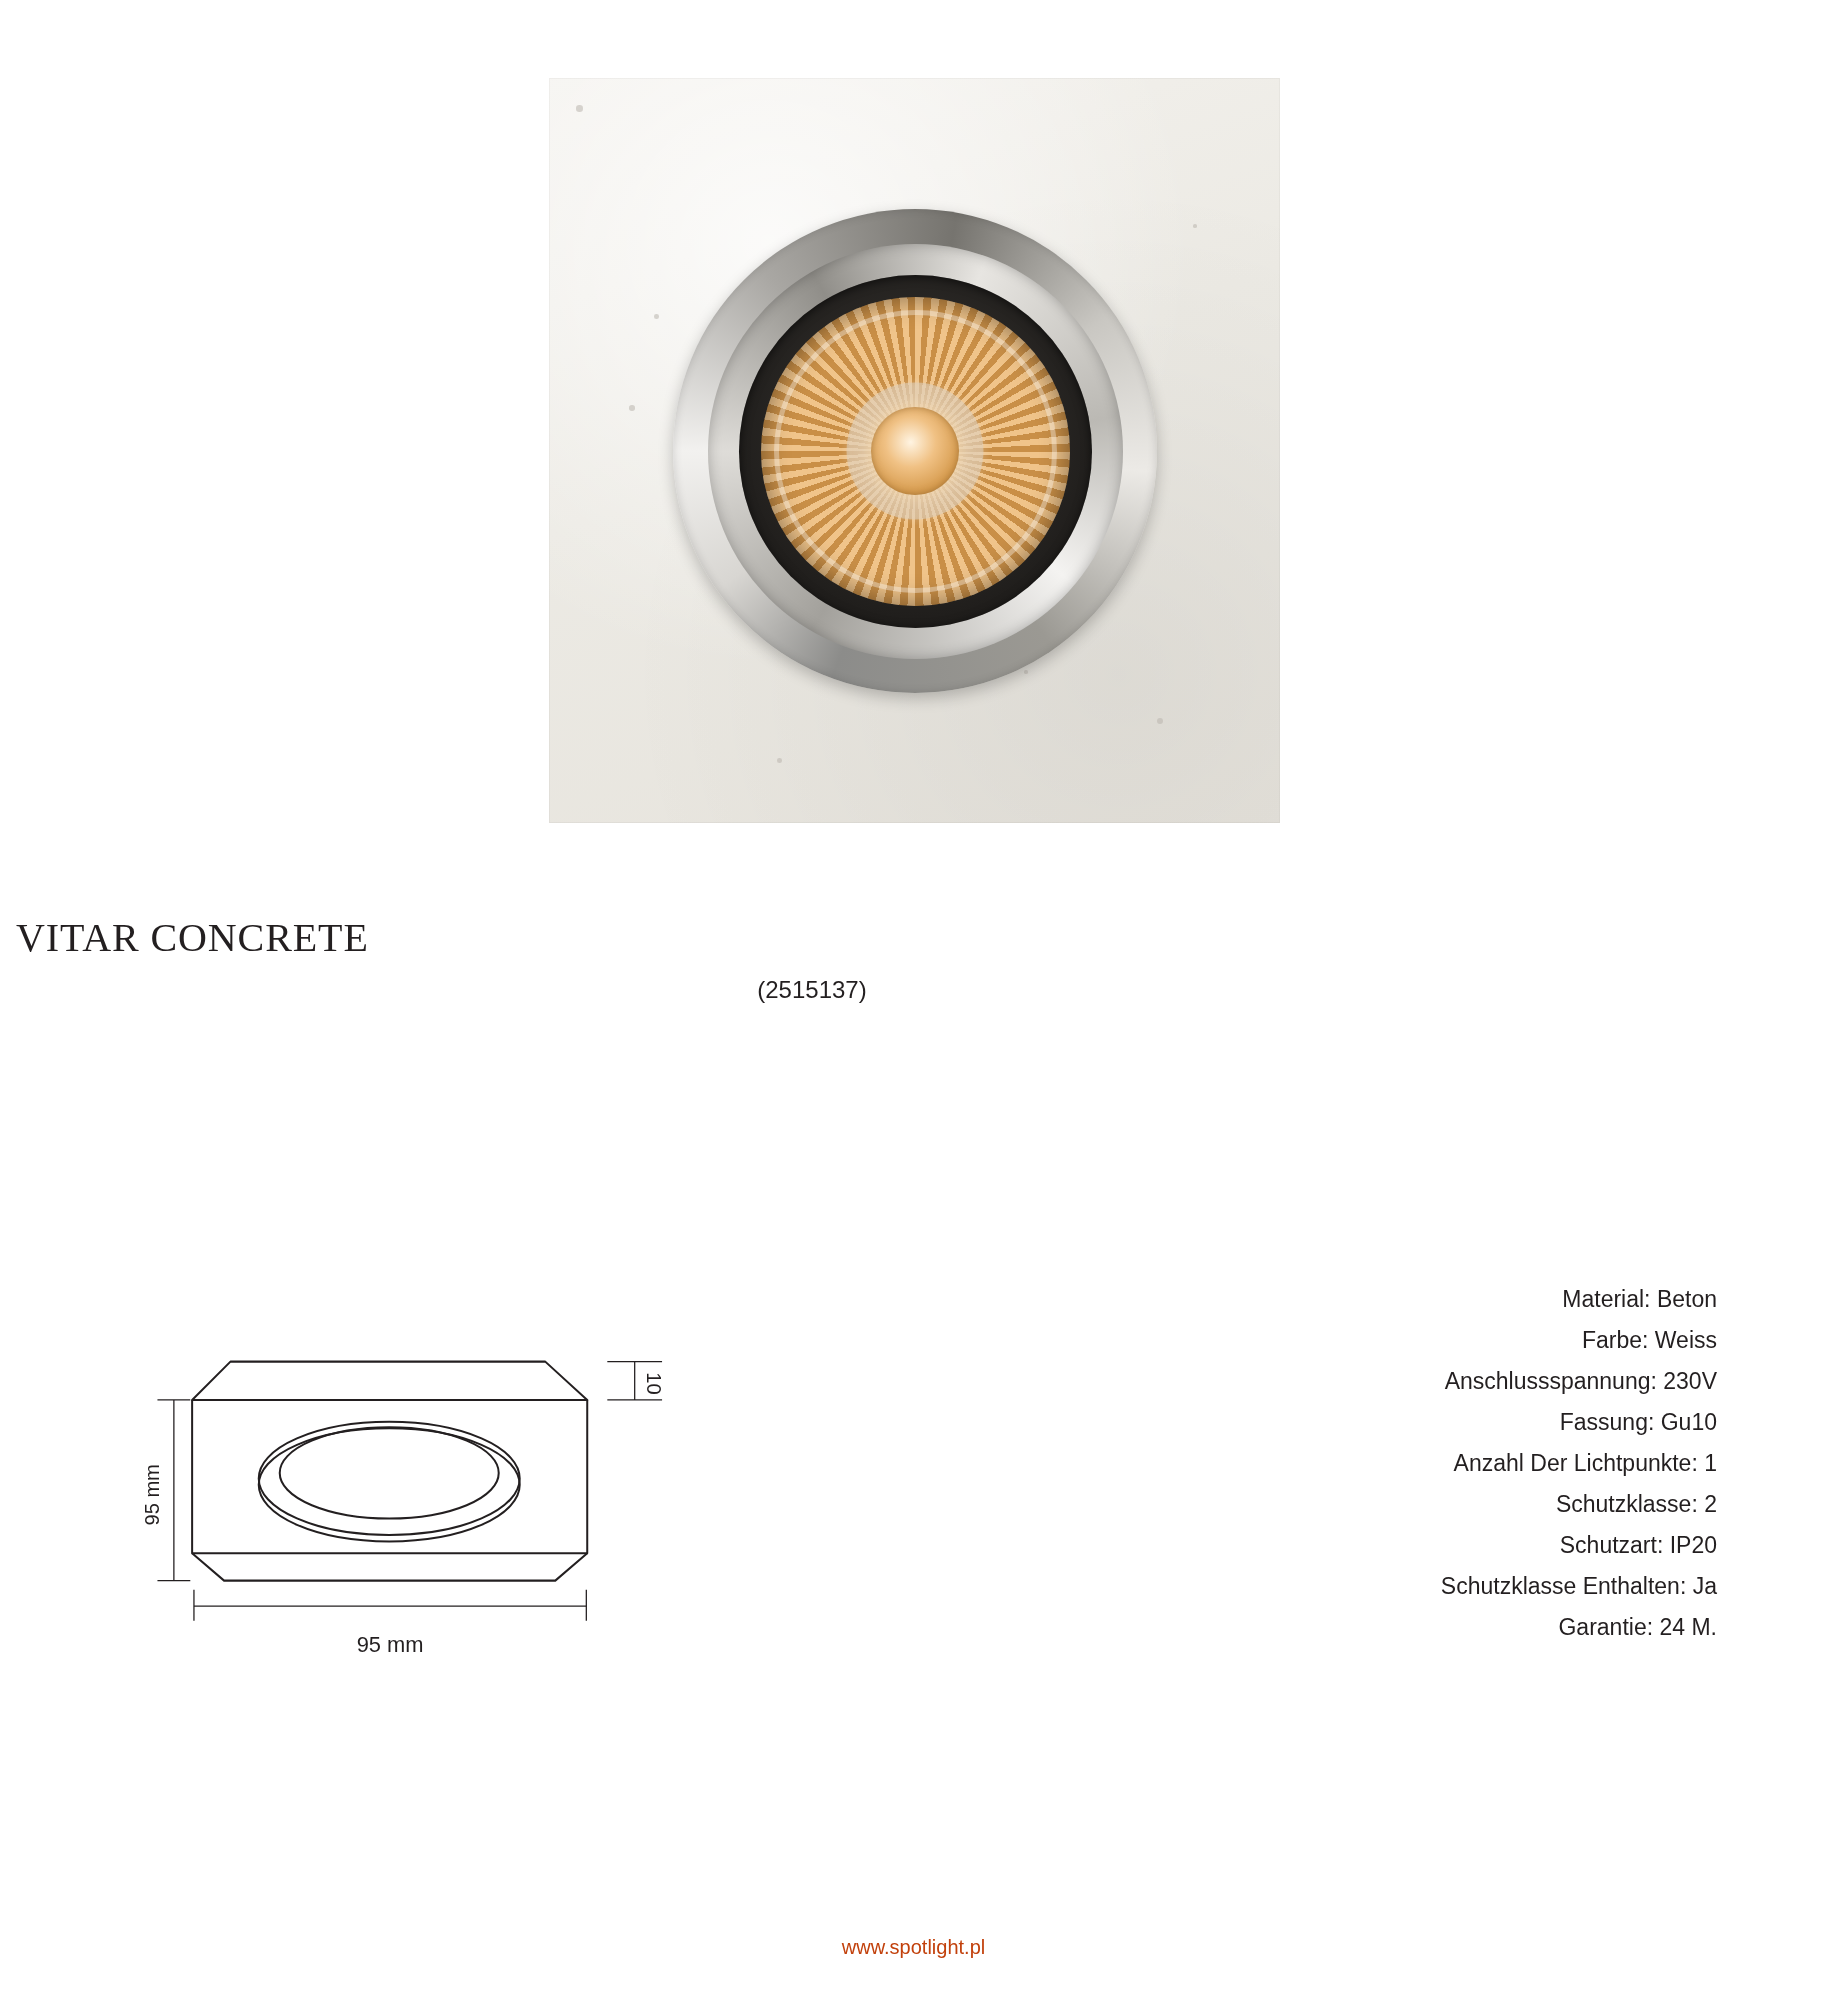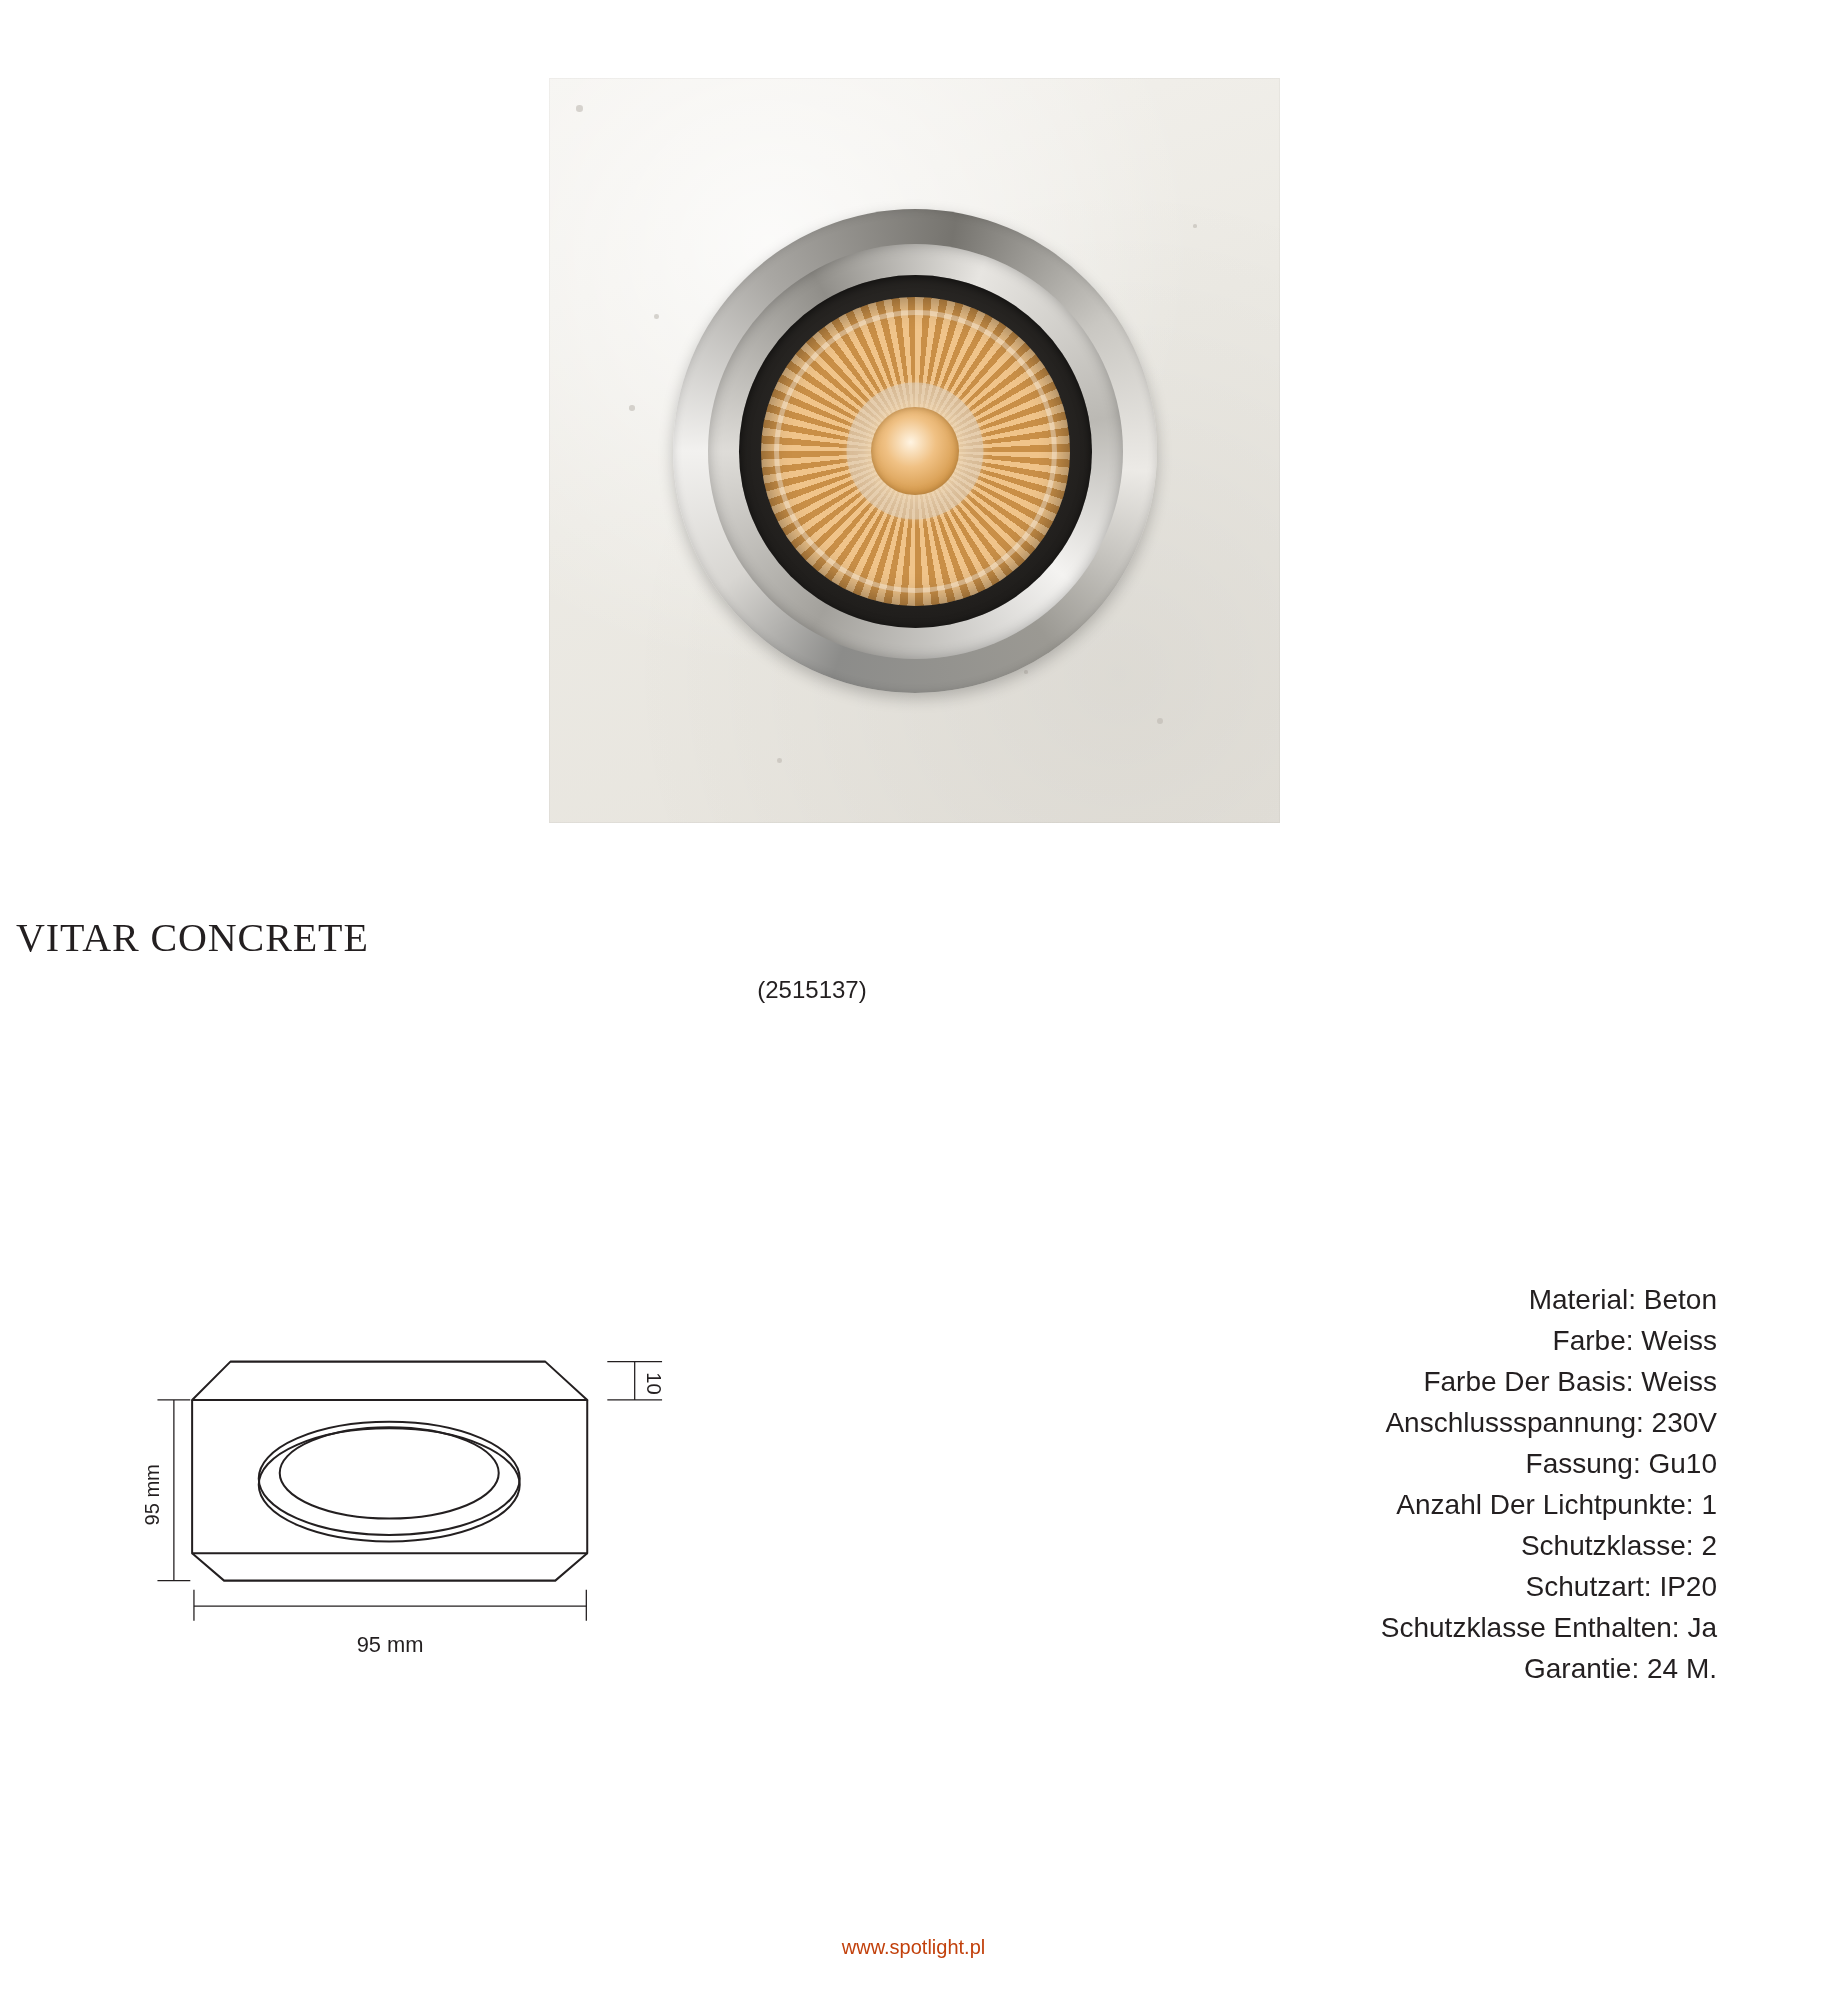--- a/index.html
+++ b/index.html
@@ -164,21 +164,21 @@
 
   
   .specs {
     position: absolute;
     right: 110px;
     top: 1279px;
     width: 822px;
     text-align: right;
   }
   .spec-line {
-    font-size: 28px;
+    font-size: 23px;
     line-height: 41px;
     color: #231f20;
     white-space: nowrap;
   }
 
   
   .footer {
     position: absolute;
     left: 0;
     bottom: 51px;
@@ -251,21 +251,20 @@
 
     <text x="24" y="196" font-family="Liberation Sans, sans-serif" font-size="22" fill="#231f20" text-anchor="middle" transform="rotate(-90 24 196)">95 mm</text>
 
     <text x="277" y="368" font-family="Liberation Sans, sans-serif" font-size="24" fill="#231f20" text-anchor="middle">95 mm</text>
   </svg>
 </div>
 
 <div class="specs">
   <div class="spec-line">Material: Beton</div>
   <div class="spec-line">Farbe: Weiss</div>
-  <div class="spec-line">Farbe Der Basis: Weiss</div>
   <div class="spec-line">Anschlussspannung: 230V</div>
   <div class="spec-line">Fassung: Gu10</div>
   <div class="spec-line">Anzahl Der Lichtpunkte: 1</div>
   <div class="spec-line">Schutzklasse: 2</div>
   <div class="spec-line">Schutzart: IP20</div>
   <div class="spec-line">Schutzklasse Enthalten: Ja</div>
   <div class="spec-line">Garantie: 24 M.</div>
 </div>
 
 <div class="footer">www.spotlight.pl</div>

